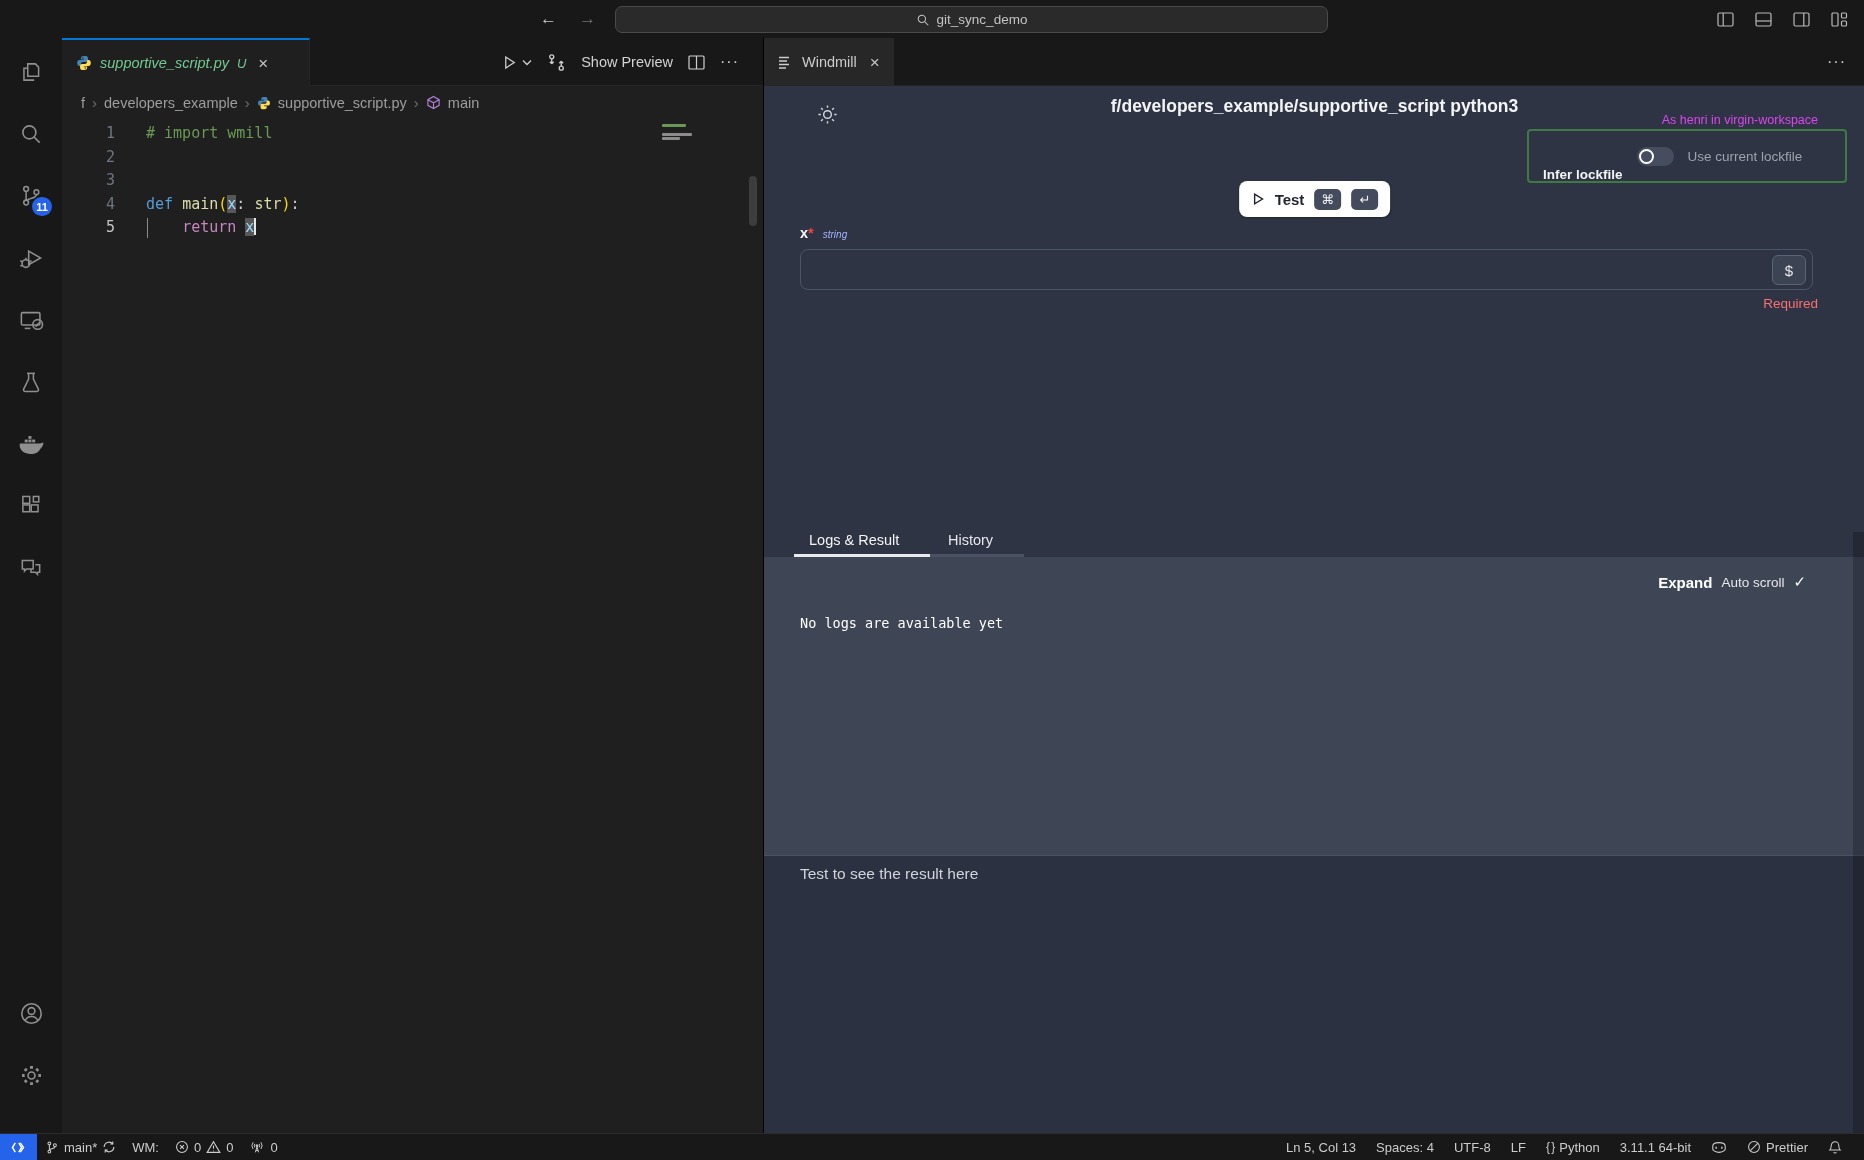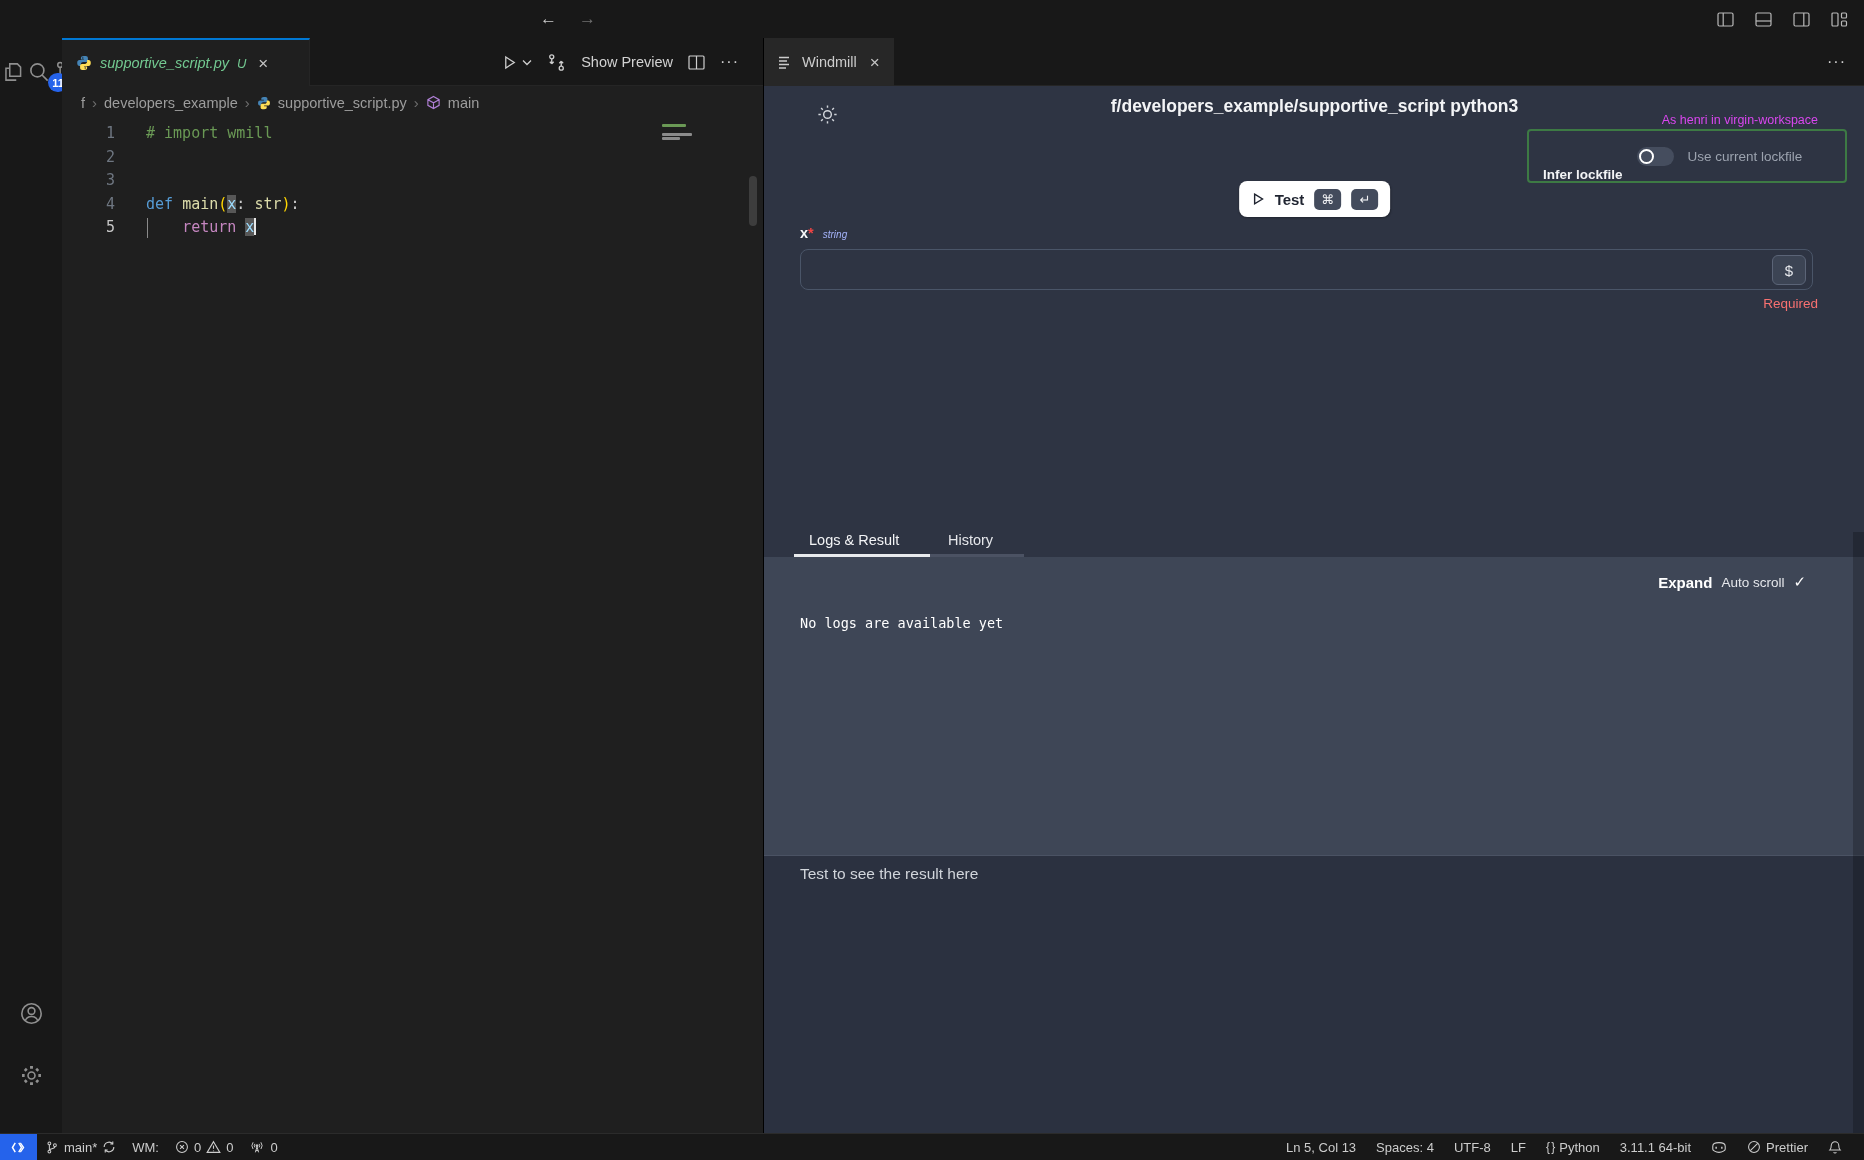--- a/index.html
+++ b/index.html
@@ -19,21 +19,21 @@
   .searchbox {
     position:absolute; left:615px; top:6px; width:713px; height:27px;
     background:#2a2a2a; border:1px solid #4a4a4a; border-radius:7px;
     display:flex; align-items:center; justify-content:center; gap:7px;
     color:#c3c3c3; font-size:13.5px;
   }
   .layout-icons { position:absolute; right:16px; top:0; height:38px; display:flex; align-items:center; gap:21px; }
 
   
   .activitybar { position:absolute; left:0; top:38px; width:62px; height:1095px; background:#181818; }
-  .ab-top { position:absolute; left:0; top:3px; width:62px; display:flex; flex-direction:row; }
+  .ab-top { position:absolute; left:0; top:3px; width:62px; display:flex; flex-direction:column; }
   .ab-bottom { position:absolute; left:0; bottom:27px; width:62px; display:flex; flex-direction:column; }
   .ab-item { position:relative; width:62px; height:62px; display:flex; align-items:center; justify-content:center; }
   .ab-badge {
     position:absolute; right:10px; bottom:11px; min-width:19px; height:19px; border-radius:10px;
     background:#2563eb; color:#fff; font-size:11px; font-weight:bold;
     display:flex; align-items:center; justify-content:center; padding:0 4px;
   }
 
   
   .editor-group { position:absolute; left:62px; top:38px; width:701px; height:1095px; background:#1f1f1f; }
@@ -153,20 +153,29 @@
 </style>
 </head>
 <body>
 
 <div id="app">
 
   <div class="titlebar">
     <div class="nav-arrows">
       <span class="back">←</span>
       <span class="fwd">→</span>
+    </div>
+    <div class="searchbox">
+      <svg width="14" height="14" viewBox="0 0 16 16">
+          <g fill="none" stroke="#c3c3c3" stroke-width="1.2">
+            <circle cx="6.7" cy="6.7" r="4.2"></circle>
+            <path d="M9.9 9.9 L14 14"></path>
+          </g>
+        </svg>
+      <span>git_sync_demo</span>
     </div>
     <div class="layout-icons">
       <svg width="17" height="15" viewBox="0 0 17 15">
           <g fill="none" stroke="#b9b9b9" stroke-width="1.2">
             <rect x="1" y="1" width="15" height="13" rx="1.5"></rect>
             <path d="M6.2 1v13"></path>
           </g>
         </svg>
       <svg width="17" height="15" viewBox="0 0 17 15">
           <g fill="none" stroke="#b9b9b9" stroke-width="1.2">

